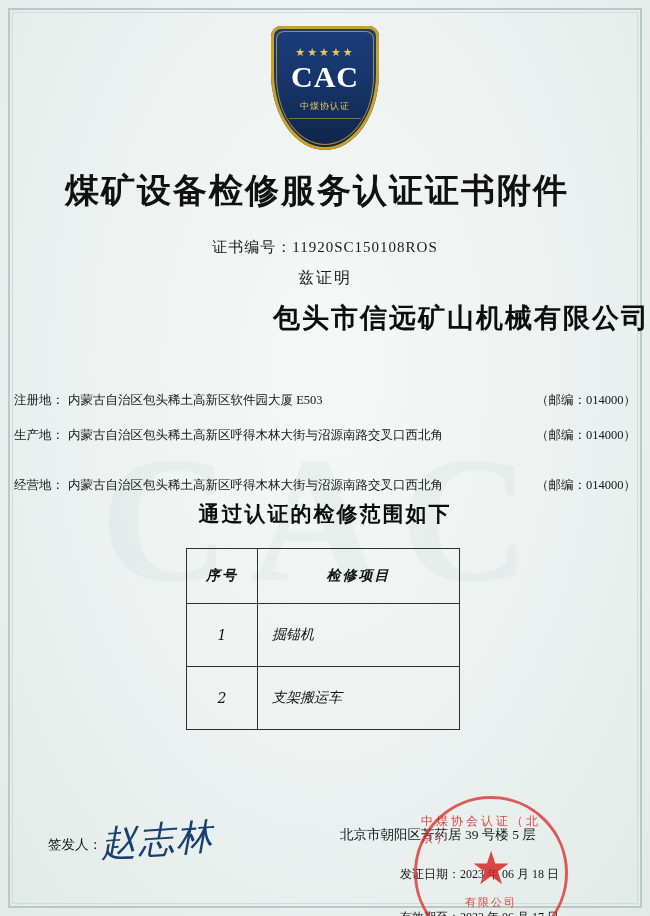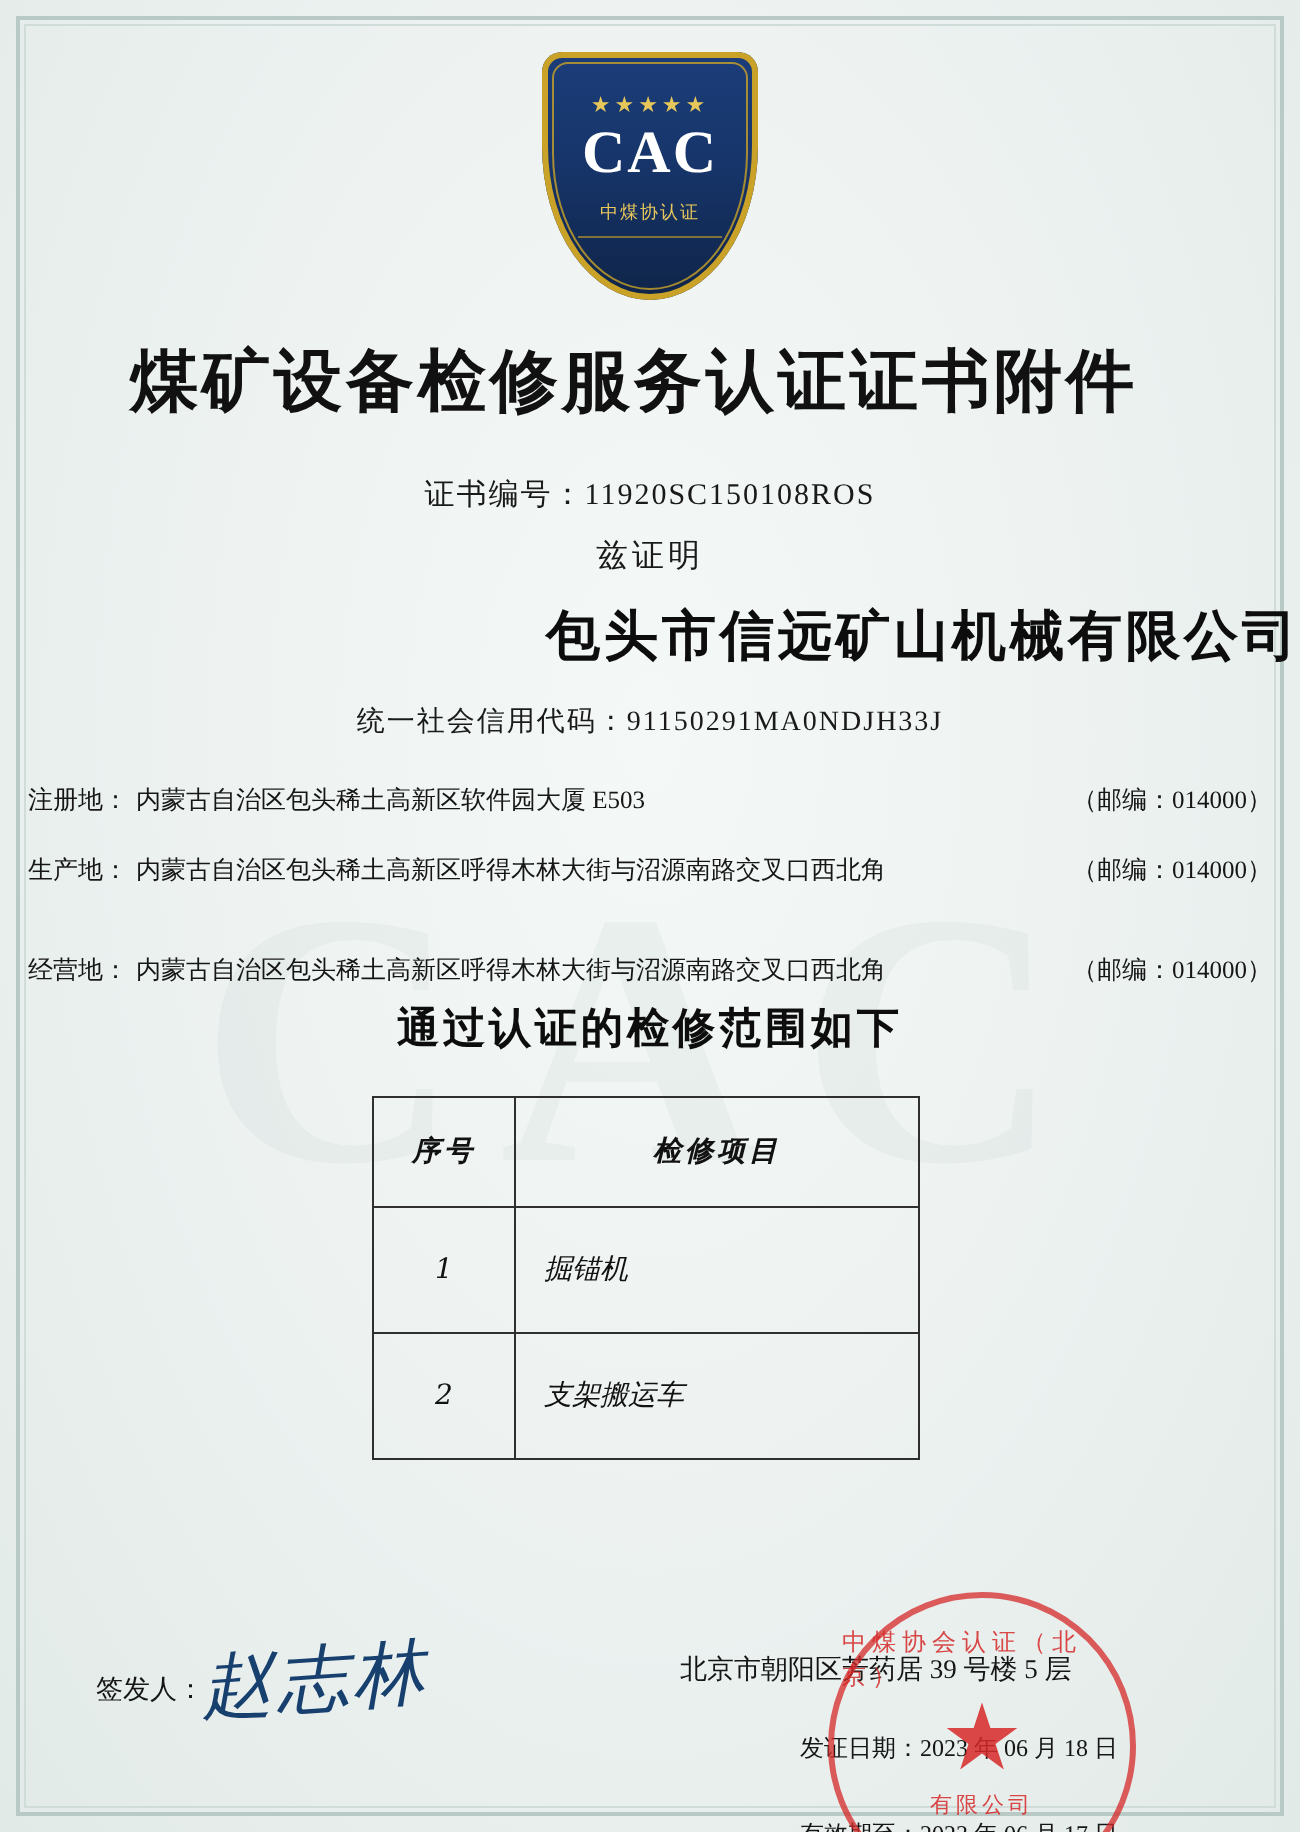--- a/index.html
+++ b/index.html
@@ -207,23 +207,20 @@
 
   <div class="title">煤矿设备检修服务认证证书附件</div>
 
   <div class="cert-no">
     <span>证书编号：</span><span>11920SC150108ROS</span>
   </div>
 
   <div class="hereby">兹证明</div>
   <div class="company">包头市信远矿山机械有限公司</div>
 
-  <div class="usci">
-    <span>统一社会信用代码：</span><span>91150291MA0NDJH33J</span>
-  </div>
 
   <div class="addr" id="addr1">
     <span class="label">注册地：</span>
     <span class="value">内蒙古自治区包头稀土高新区软件园大厦 E503</span>
     <span class="zip">（邮编：014000）</span>
   </div>
   <div class="addr" id="addr2">
     <span class="label">生产地：</span>
     <span class="value">内蒙古自治区包头稀土高新区呼得木林大街与沼源南路交叉口西北角</span>
     <span class="zip">（邮编：014000）</span>

